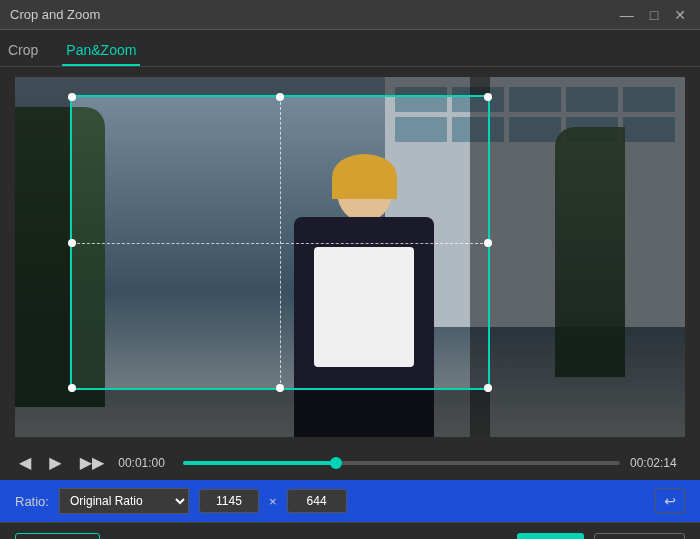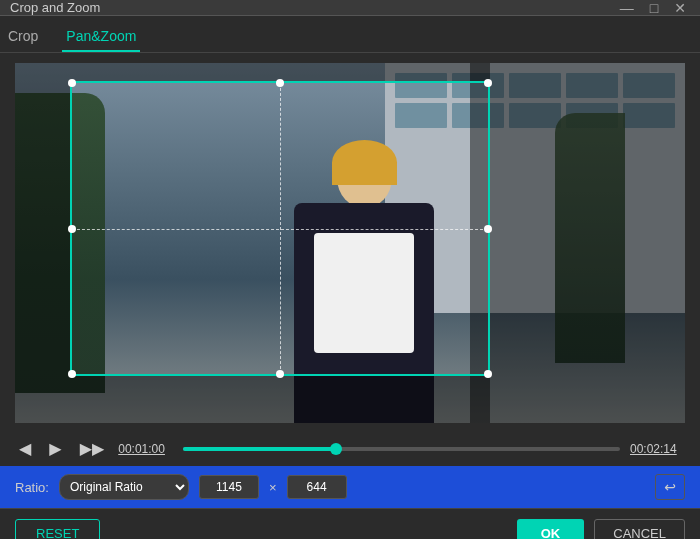--- a/index.html
+++ b/index.html
@@ -5,21 +5,21 @@
     * { margin: 0; padding: 0; box-sizing: border-box; }
     body {
       width: 700px;
       height: 539px;
       background: #2b2b2b;
       font-family: Arial, sans-serif;
       overflow: hidden;
     }
     .titlebar {
       background: #3a3a3a;
-      height: 16px;
+      height: 30px;
       display: flex;
       align-items: center;
       justify-content: space-between;
       padding: 0 10px;
       border-bottom: 1px solid #555;
     }
     .titlebar-title {
       color: #ccc;
       font-size: 13px;
     }
@@ -113,21 +113,20 @@
       border: none;
       cursor: pointer;
       color: #ccc;
       font-size: 16px;
       padding: 2px 4px;
     }
     .time-label {
       color: #ccc;
       font-size: 12px;
       min-width: 55px;
-      text-decoration: underline;
     }
     .progress-track {
       flex: 1;
       height: 4px;
       background: #555;
       border-radius: 2px;
       position: relative;
       cursor: pointer;
     }
     .progress-fill {
@@ -156,21 +155,21 @@
     .ratio-label {
       color: #ccc;
       font-size: 13px;
     }
     .ratio-select {
       background: #3a3a3a;
       border: 1px solid #555;
       color: #fff;
       font-size: 12px;
       padding: 4px 6px;
-      border-radius: 10px;
+      border-radius: 0;
       cursor: pointer;
       width: 130px;
     }
     .dim-input {
       background: #3a3a3a;
       border: 1px solid #555;
       color: #fff;
       font-size: 12px;
       padding: 4px 6px;
       border-radius: 3px;

